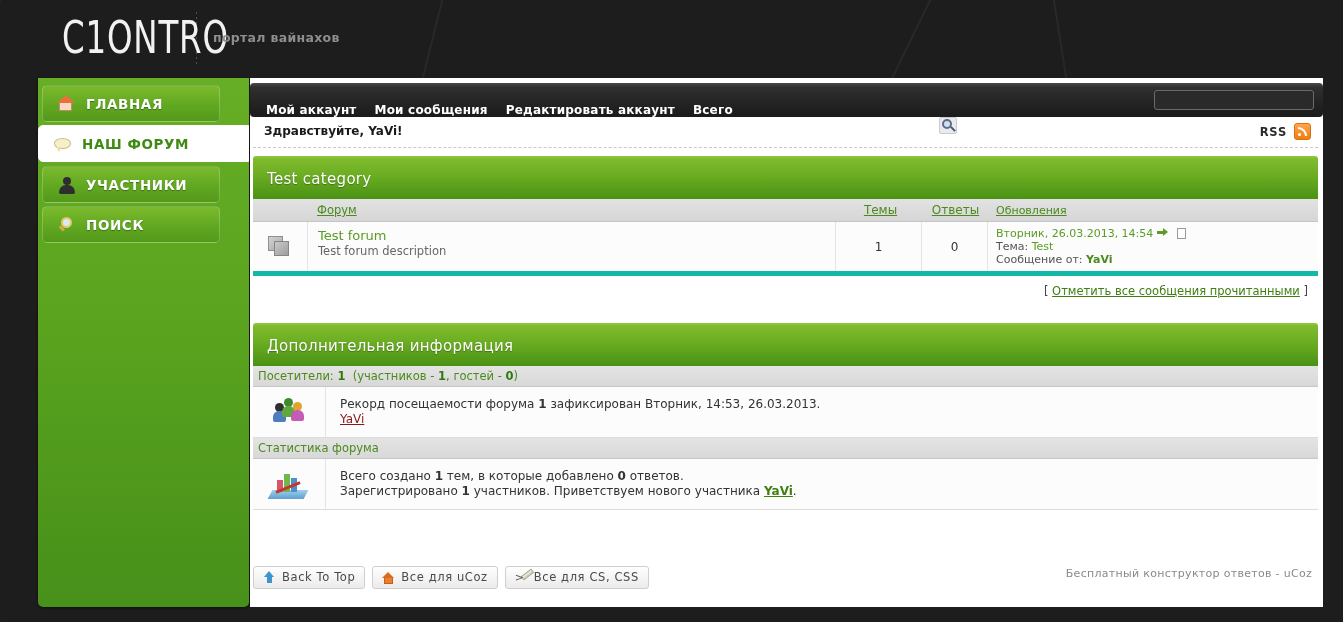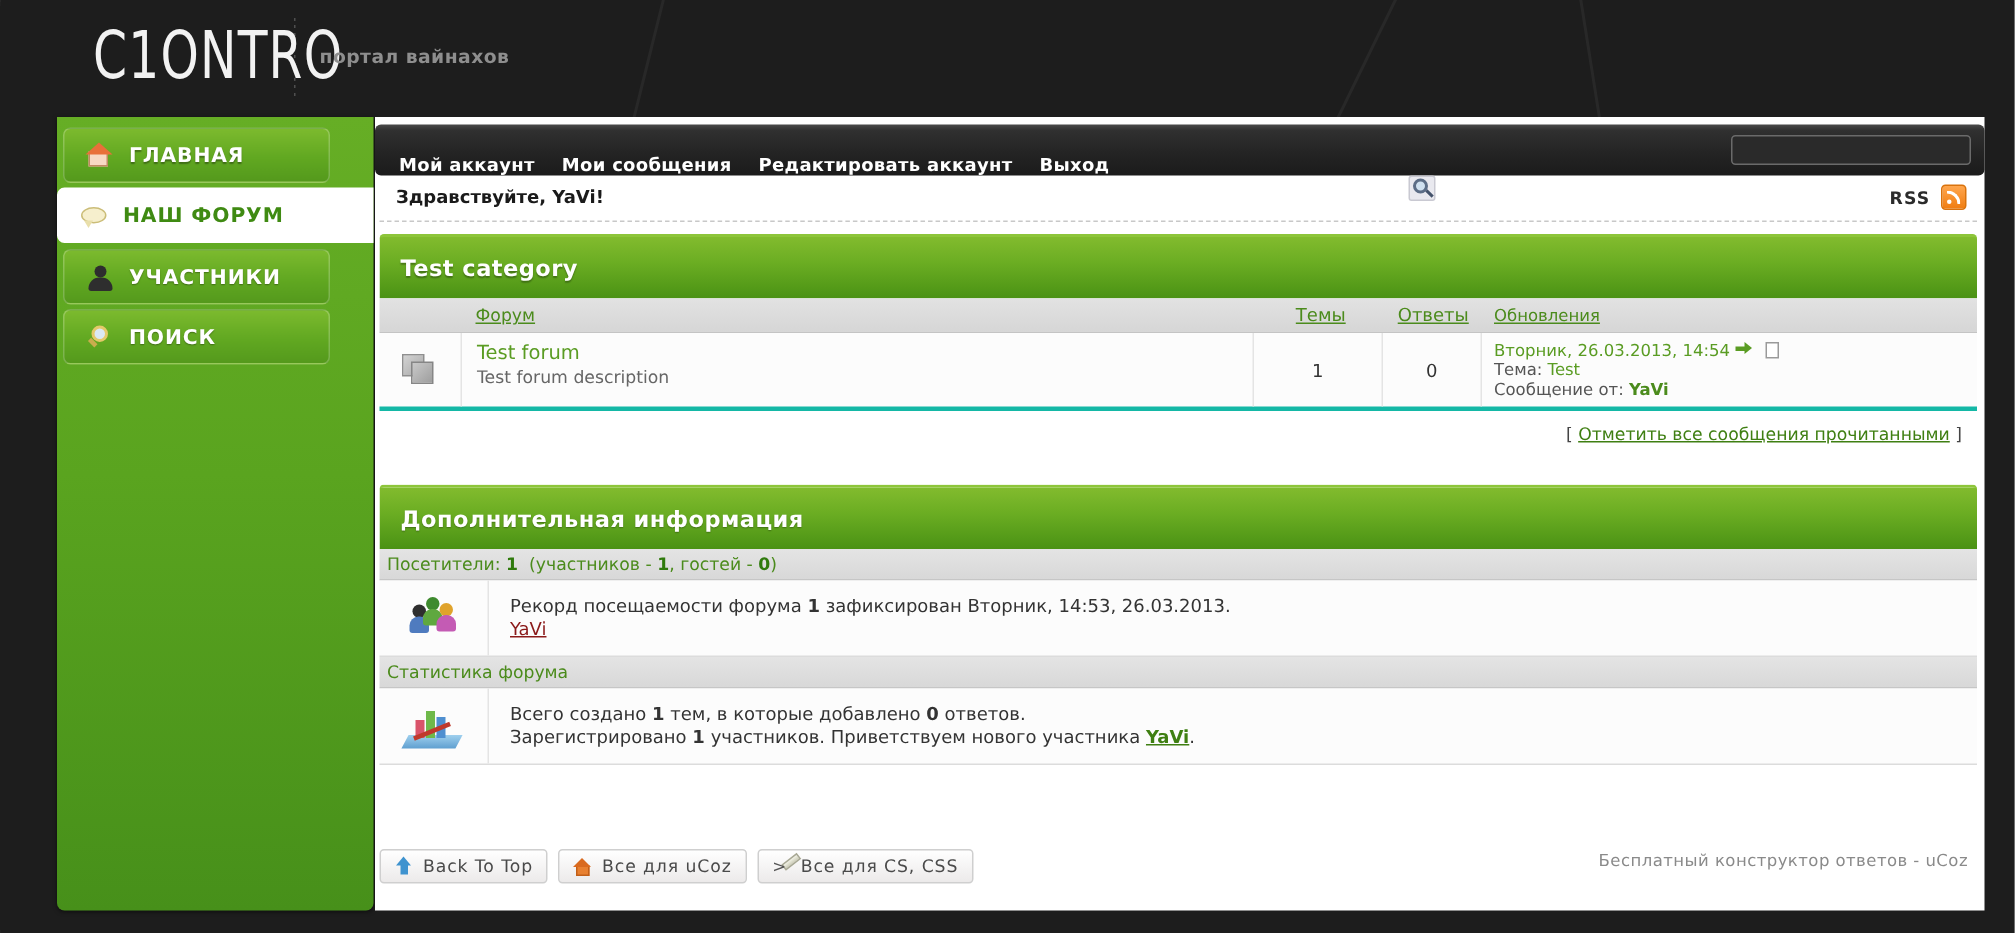--- a/index.html
+++ b/index.html
@@ -344,38 +344,38 @@
     border-top: 2px solid #8dc53a;
     border-radius: 3px 3px 0 0;
     display: flex;
     align-items: center;
     box-sizing: border-box;
   }
   .block-head-title {
     margin-left: 14px;
     color: #ffffff;
     font-size: 15px;
-    font-weight: bold;
+    font-weight: normal;
     letter-spacing: 0.3px;
     text-shadow: 0 1px 1px rgba(0,0,0,0.3);
   }
   .colhead {
     display: flex;
     height: 22px;
     background: linear-gradient(to bottom, #e2e2e2, #d6d6d6);
     border-bottom: 1px solid #c4c4c4;
     align-items: center;
     font-size: 11.5px;
     color: #4b8b1c;
     text-decoration: underline;
   }
   .forum-row {
     display: flex;
     background: #fcfcfc;
-    border-bottom: 3px solid #14b8a6;
+    border-bottom: 5px solid #14b8a6;
     min-height: 45px;
   }
   .c-icon { width: 54px; flex: 0 0 54px; display: flex; align-items: center; justify-content: center; border-right: 1px solid #e4e4e4; }
   .c-forum { flex: 1 1 auto; padding: 6px 0 6px 10px; border-right: 1px solid #e4e4e4; }
   .c-topics { width: 85px; flex: 0 0 85px; text-align: center; display: flex; align-items: center; justify-content: center; border-right: 1px solid #e4e4e4; font-size: 12px; color: #333; }
   .c-ans { width: 65px; flex: 0 0 65px; text-align: center; display: flex; align-items: center; justify-content: center; border-right: 1px solid #e4e4e4; font-size: 12px; color: #333; }
   .c-upd { width: 322px; flex: 0 0 322px; padding: 5px 0 5px 8px; font-size: 11px; color: #555; line-height: 13px; }
   .colhead .c-icon, .colhead .c-forum, .colhead .c-topics,
   .colhead .c-ans, .colhead .c-upd { border-right: none; padding-top: 0; padding-bottom: 0; color: #4b8b1c; }
   .colhead .c-forum { padding-left: 10px; }
@@ -622,21 +622,21 @@
       <span>ПОИСК</span>
     </div>
   </div>
 
   <div class="main">
 
     <div class="topbar">
       <a href="#">Мой аккаунт</a>
       <a href="#">Мои сообщения</a>
       <a href="#">Редактировать аккаунт</a>
-      <a href="#">Выход</a>
+      <a href="#">Всего</a>
       <div class="search-wrap">
         <input class="search-input" type="text" placeholder="" style="">
         <div class="search-btn"></div>
       </div>
     </div>
 
     <div class="greet">Здравствуйте, YaVi!</div>
 
     <div class="rss">
       <span class="rss-label">RSS</span>

